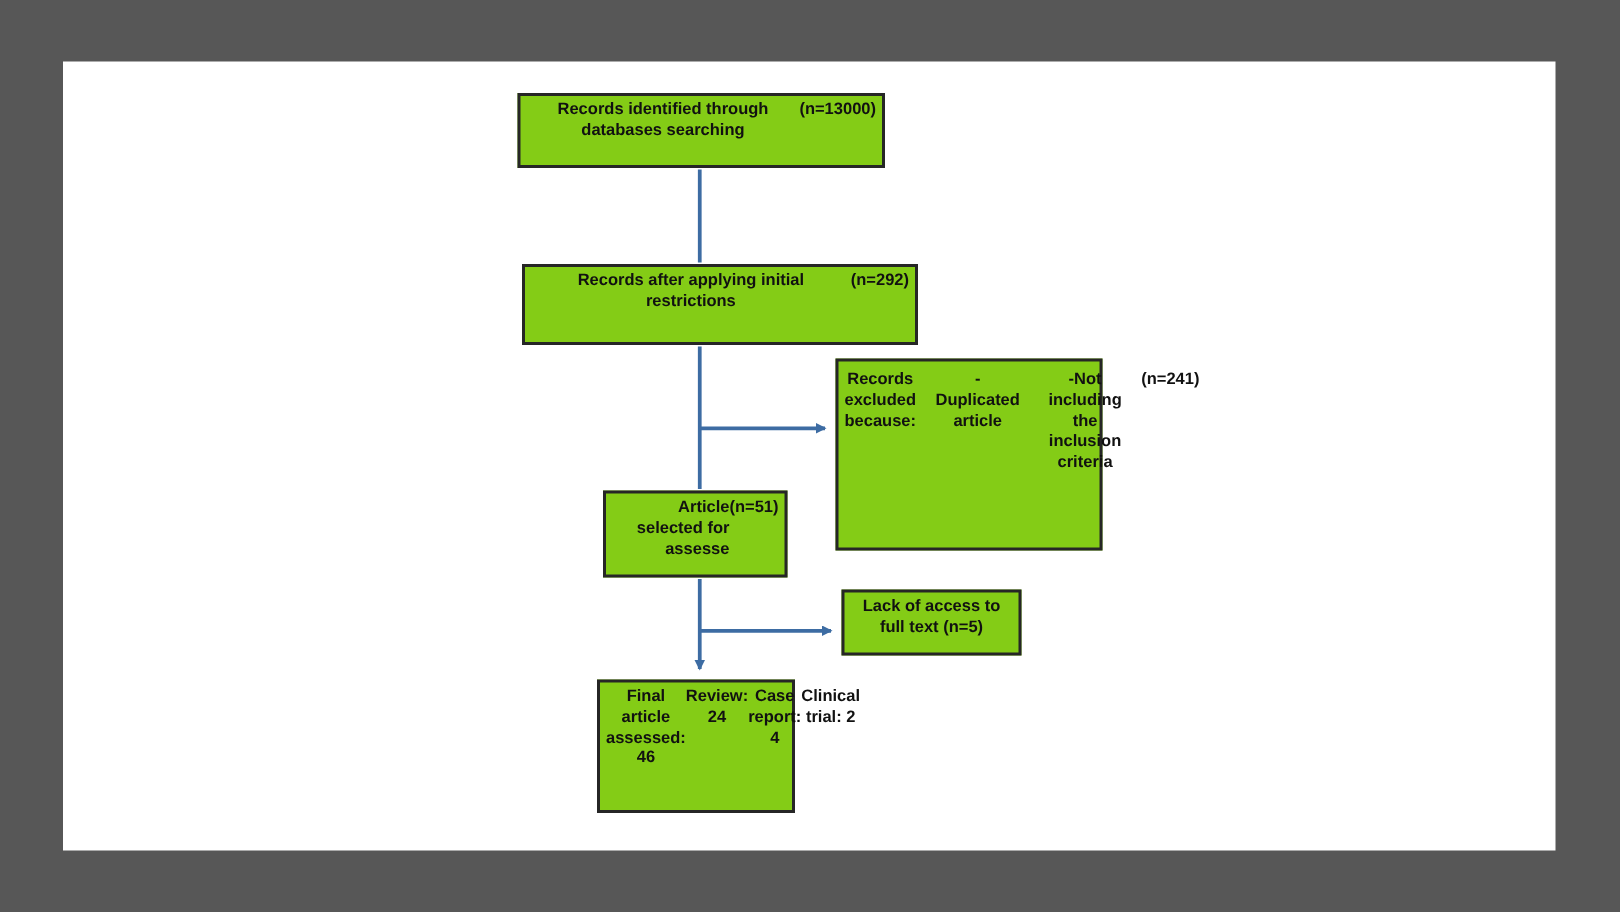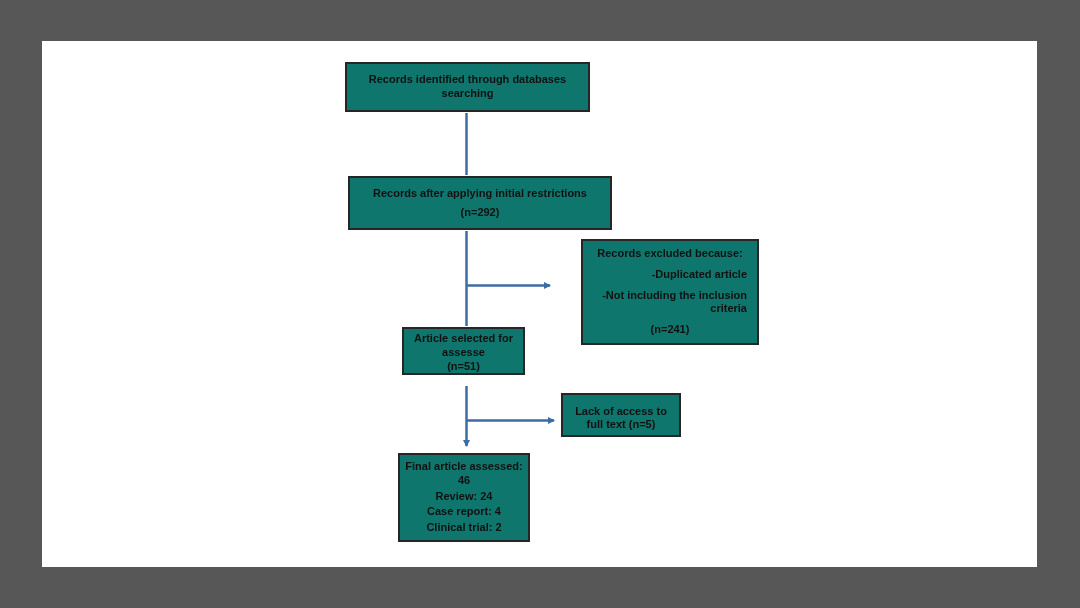--- a/index.html
+++ b/index.html
@@ -22,37 +22,37 @@
   .connectors {
     position: absolute;
     left: 0; top: 0;
     width: 995px; height: 526px;
     pointer-events: none;
   }
   .fbox {
     position: absolute;
     box-sizing: border-box;
     border: 2px solid var(--box-border, #262626);
-    background: #0f766e;
+    background: #84cc16;
     color: var(--text-col, #111111);
     font-weight: bold;
     font-size: 11px;
     line-height: 1.25;
     text-align: center;
     display: flex;
-    flex-direction: column;
+    flex-direction: row;
     justify-content: space-evenly;
     padding: 3px 4px;
   }
   .fbox .ln { display: block; }
   #box-identified   { left: 303px; top:  21px; width: 245px; height: 50px; }
   #box-restrictions { left: 306px; top: 135px; width: 264px; height: 54px; }
-  #box-excluded     { left: 515px; top: 198px; width: 178px; height: 106px; justify-content: flex-start; gap: 7px; padding-top: 6px; margin-left: 24px; }
-  #box-excluded .reason { text-align: right; padding: 0 6px; }
-  #box-selected     { left: 360px; top: 286px; width: 123px; height: 48px; }
+  #box-excluded     { left: 515px; top: 198px; width: 178px; height: 128px; justify-content: flex-start; gap: 7px; padding-top: 6px; }
+  #box-excluded .reason { text-align: center; padding: 0 6px; }
+  #box-selected     { left: 360px; top: 286px; width: 123px; height: 58px; text-align: right; }
   #box-noaccess     { left: 519px; top: 352px; width: 120px; height: 44px; justify-content: flex-end; }
   #box-final        { left: 356px; top: 412px; width: 132px; height: 89px; }
 </style>
 </head>
 <body>
 
 <div class="slide-canvas">
 
   <svg class="connectors" viewBox="0 0 995 526" xmlns="http://www.w3.org/2000/svg">
     <defs>
@@ -62,20 +62,21 @@
     </defs>
     <line x1="424.5" y1="72" x2="424.5" y2="134" stroke="#3d6ca3" stroke-width="2.5"></line>
     <line x1="424.5" y1="190" x2="424.5" y2="285" stroke="#3d6ca3" stroke-width="2.5"></line>
     <line x1="424" y1="244.5" x2="508" y2="244.5" stroke="#3d6ca3" stroke-width="2.5" marker-end="url(#arrow)"></line>
     <line x1="424.5" y1="345" x2="424.5" y2="405" stroke="#3d6ca3" stroke-width="2.5" marker-end="url(#arrow)"></line>
     <line x1="424" y1="379.5" x2="512" y2="379.5" stroke="#3d6ca3" stroke-width="2.5" marker-end="url(#arrow)"></line>
   </svg>
 
   <div class="fbox" id="box-identified">
     <span class="ln">Records identified through databases searching</span>
+    <span class="ln">(n=13000)</span>
   </div>
 
   <div class="fbox" id="box-restrictions">
     <span class="ln">Records after applying initial restrictions</span>
     <span class="ln">(n=292)</span>
   </div>
 
   <div class="fbox" id="box-excluded">
     <span class="ln">Records excluded because:</span>
     <span class="ln reason">-Duplicated article</span>

